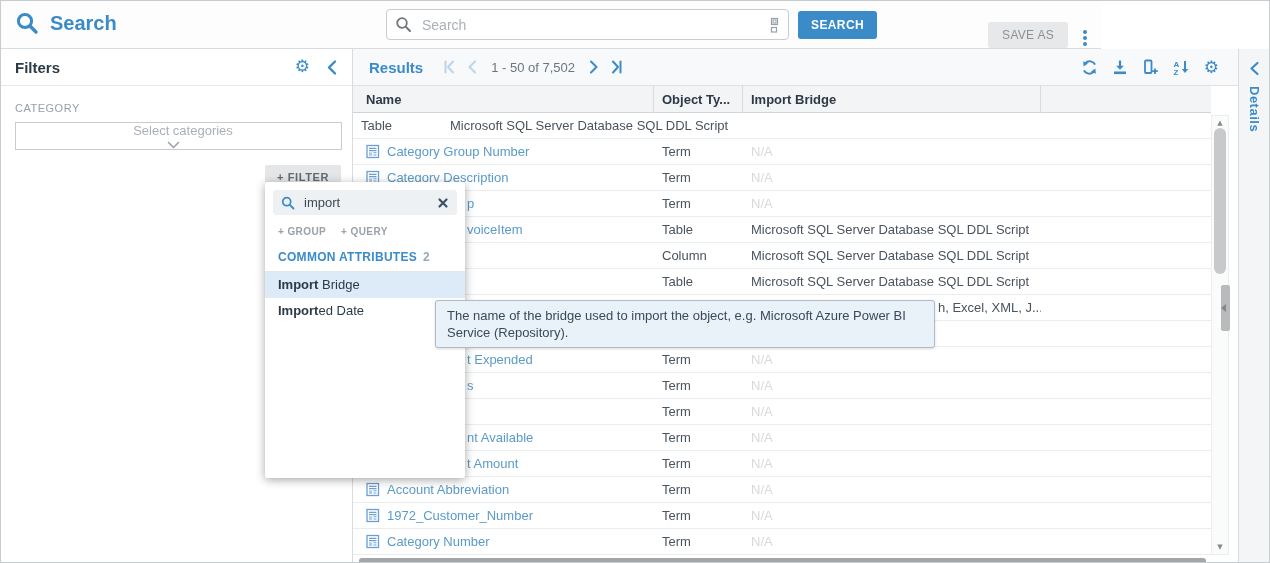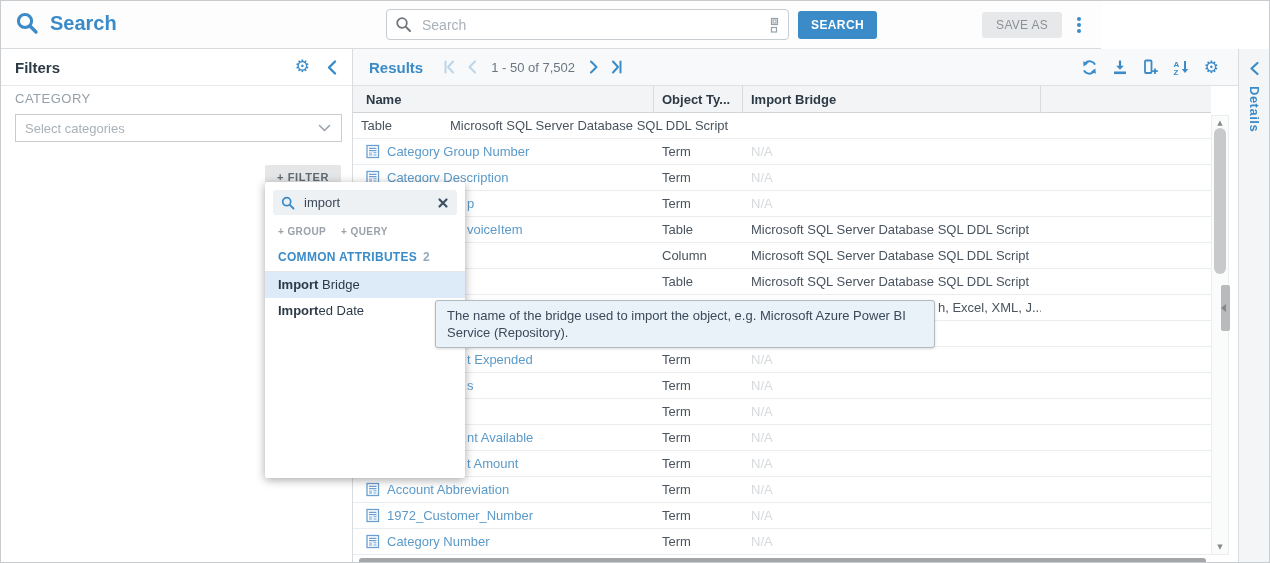--- a/index.html
+++ b/index.html
@@ -11,33 +11,33 @@
   
   .topbar{position:absolute;left:0;top:0;width:1100px;height:47px;background:#fdfdfe;border-bottom:1px solid #d9dcde;}
   .logo{position:absolute;left:14px;top:10px;display:flex;align-items:center;gap:11px;}
   .logo .title{font-size:20px;font-weight:600;color:#3a8bc8;}
   .gsearch{position:absolute;left:385px;top:8px;display:flex;align-items:center;}
   .searchbox{width:403px;height:31px;border:1px solid #c7ccd1;border-radius:4px;background:#fff;display:flex;align-items:center;padding:0 8px;box-sizing:border-box;}
   .searchbox input{border:none;outline:none;flex:1;font:14px "Liberation Sans",sans-serif;color:#3a4550;margin-left:8px;background:transparent;}
   .searchbox input::placeholder{color:#a9b1b8;}
   .btn-primary{margin-left:9px;height:28px;padding:0 13px;background:#3a8bc8;color:#fff;border:none;border-radius:3px;
                font:bold 12px "Liberation Sans",sans-serif;letter-spacing:.4px;cursor:pointer;}
-  .topright{position:absolute;right:18px;top:0;height:47px;display:flex;align-items:center;gap:13px;padding-left:34px;}
+  .topright{position:absolute;right:12px;top:0;height:47px;display:flex;align-items:flex-end;gap:13px;padding-left:34px;}
   .btn-gray{height:26px;padding:0 14px;background:#e7e8ea;color:#8a9096;border:none;border-radius:3px;font:12px "Liberation Sans",sans-serif;letter-spacing:.3px;cursor:pointer;}
   .kebab{display:flex;flex-direction:column;gap:2px;cursor:pointer;padding:2px;}
   .kebab i{width:4px;height:4px;border-radius:50%;background:#3a8bc8;}
 
   
   .leftpanel{position:absolute;left:0;top:48px;width:352px;bottom:0;background:#fff;border-right:1px solid #d9dcde;box-sizing:border-box;}
   .fheader{height:36px;border-bottom:1px solid #e6e8ea;display:flex;align-items:center;position:relative;}
   .fheader .ftitle{margin-left:14px;font-size:15px;font-weight:bold;color:#2c3a47;}
   .fheader .gearglyph{position:absolute;right:42px;top:9px;}
   .fheader .collapse{position:absolute;right:13px;top:10px;cursor:pointer;}
-  .catlabel{margin:5px 0 0 14px;font-size:13px;color:#97a0a8;letter-spacing:.5px;}
-  .selectbox{margin:8px 0 0 14px;width:327px;height:28px;border:1px solid #c7ccd1;border-radius:0;display:flex;align-items:center;box-sizing:border-box;cursor:pointer;background:#fff;}
+  .catlabel{margin:16px 0 0 14px;font-size:11px;color:#97a0a8;letter-spacing:.5px;}
+  .selectbox{margin:8px 0 0 14px;width:327px;height:28px;border:1px solid #c7ccd1;border-radius:0;display:flex;align-items:center;box-sizing:border-box;cursor:pointer;background:#fff;flex-direction:column;}
   .selectbox .ph{margin-left:9px;font-size:13px;color:#a9b1b8;flex:1;}
   .selectbox .chev{margin-right:10px;}
   .filterbtn{position:absolute;right:11px;top:116px;height:23px;padding:0 12px;background:#e4e6e8;border:none;border-radius:2px;
              color:#5f6a72;font:bold 11px "Liberation Sans",sans-serif;letter-spacing:.6px;cursor:pointer;}
 
   
   .main{position:absolute;left:352px;top:48px;width:886px;bottom:0;background:#fff;}
   .mtoolbar{height:36px;background:#f8f9fa;border-bottom:1px solid #dfe2e5;display:flex;align-items:center;position:relative;}
   .rtitle{margin-left:16px;font-size:15px;font-weight:bold;color:#3a8bc8;}
   .pager{display:flex;align-items:center;gap:8px;margin-left:18px;}

